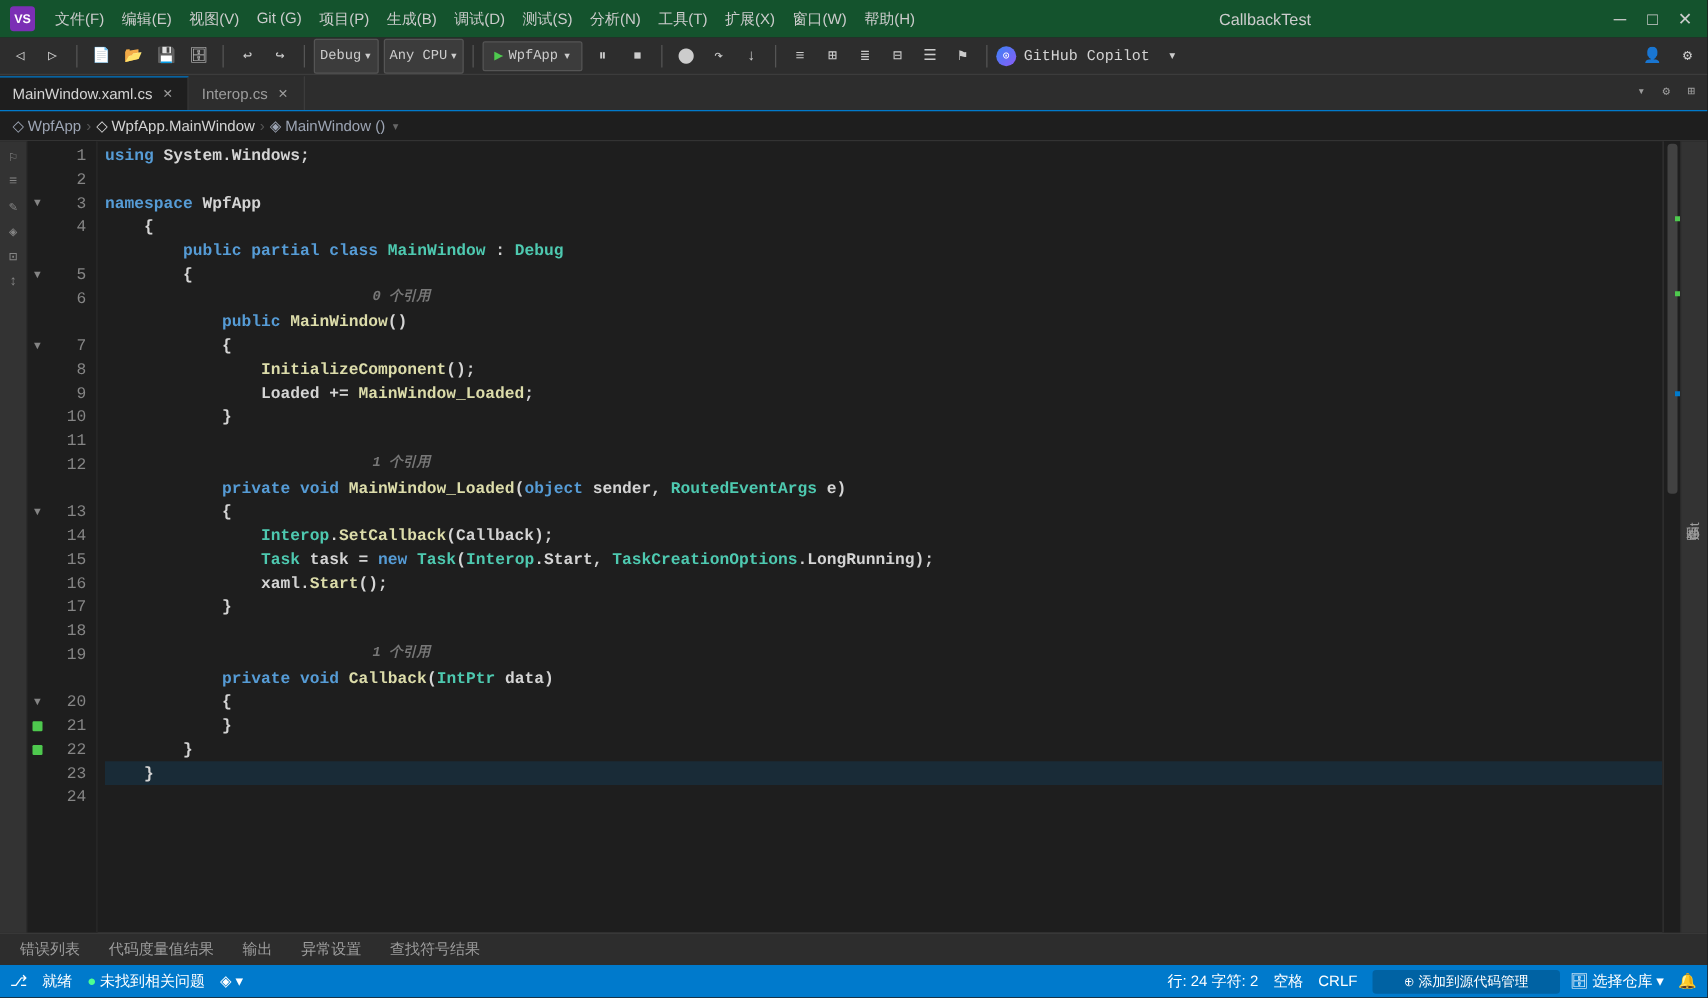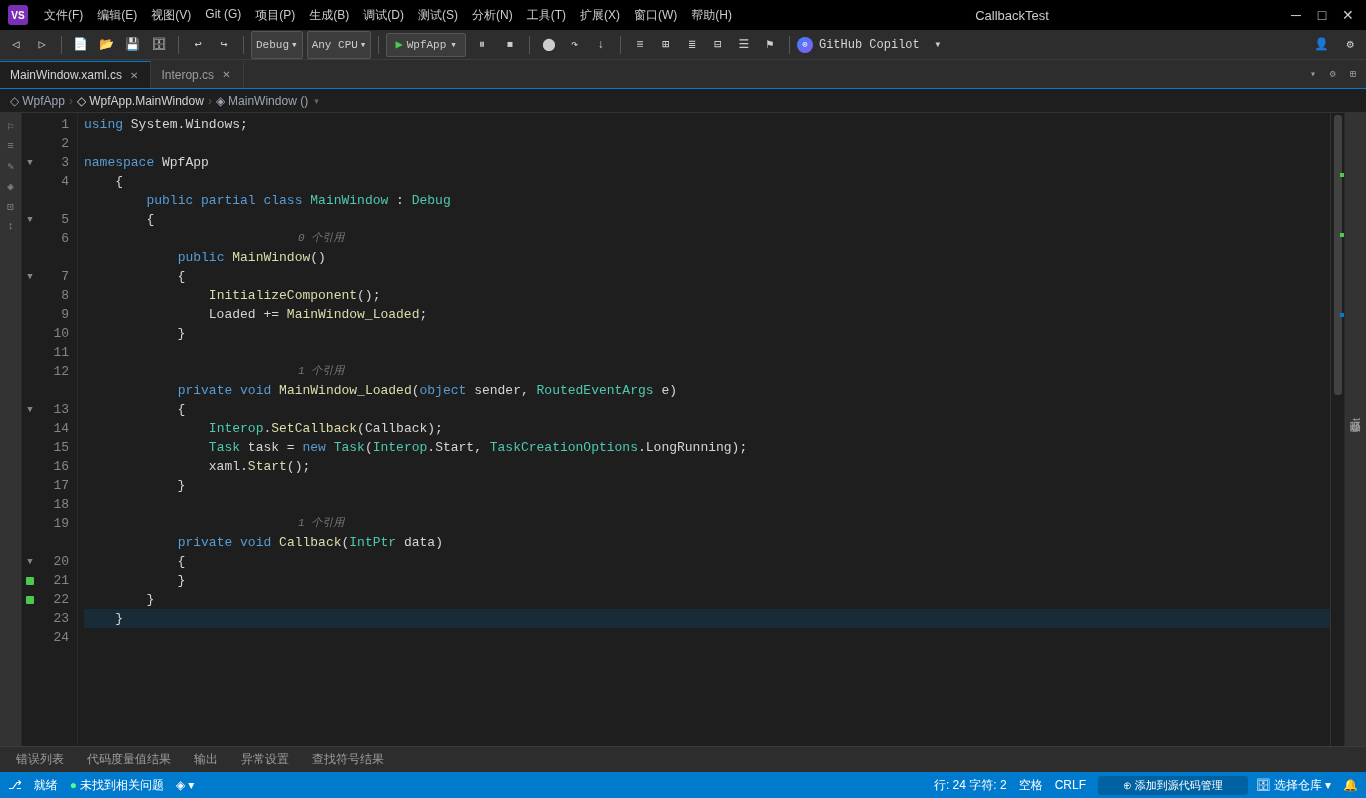--- a/index.html
+++ b/index.html
@@ -9,21 +9,21 @@
       color: #d4d4d4;
       width: 1366px;
       height: 798px;
       overflow: hidden;
       font-size: 12px;
     }
 
     
     #title-bar {
       height: 30px;
-      background: #000000;
+      background: #14532d;
       display: flex;
       align-items: center;
       justify-content: space-between;
       padding: 0 8px;
       color: #ccc;
       font-size: 12px;
       font-family: 'Segoe UI', sans-serif;
     }
     #title-bar-left {
       display: flex;
@@ -222,20 +222,21 @@
       position: relative;
     }
     .code-line {
       height: 19px;
       display: flex;
       align-items: center;
       white-space: pre;
       font-size: 13px;
       line-height: 19px;
       position: relative;
+      font-weight: bold;
     }
 
     
     #gutter {
       width: 16px;
       background: #1e1e1e;
       padding-top: 2px;
     }
     .gutter-cell {
       height: 19px;

